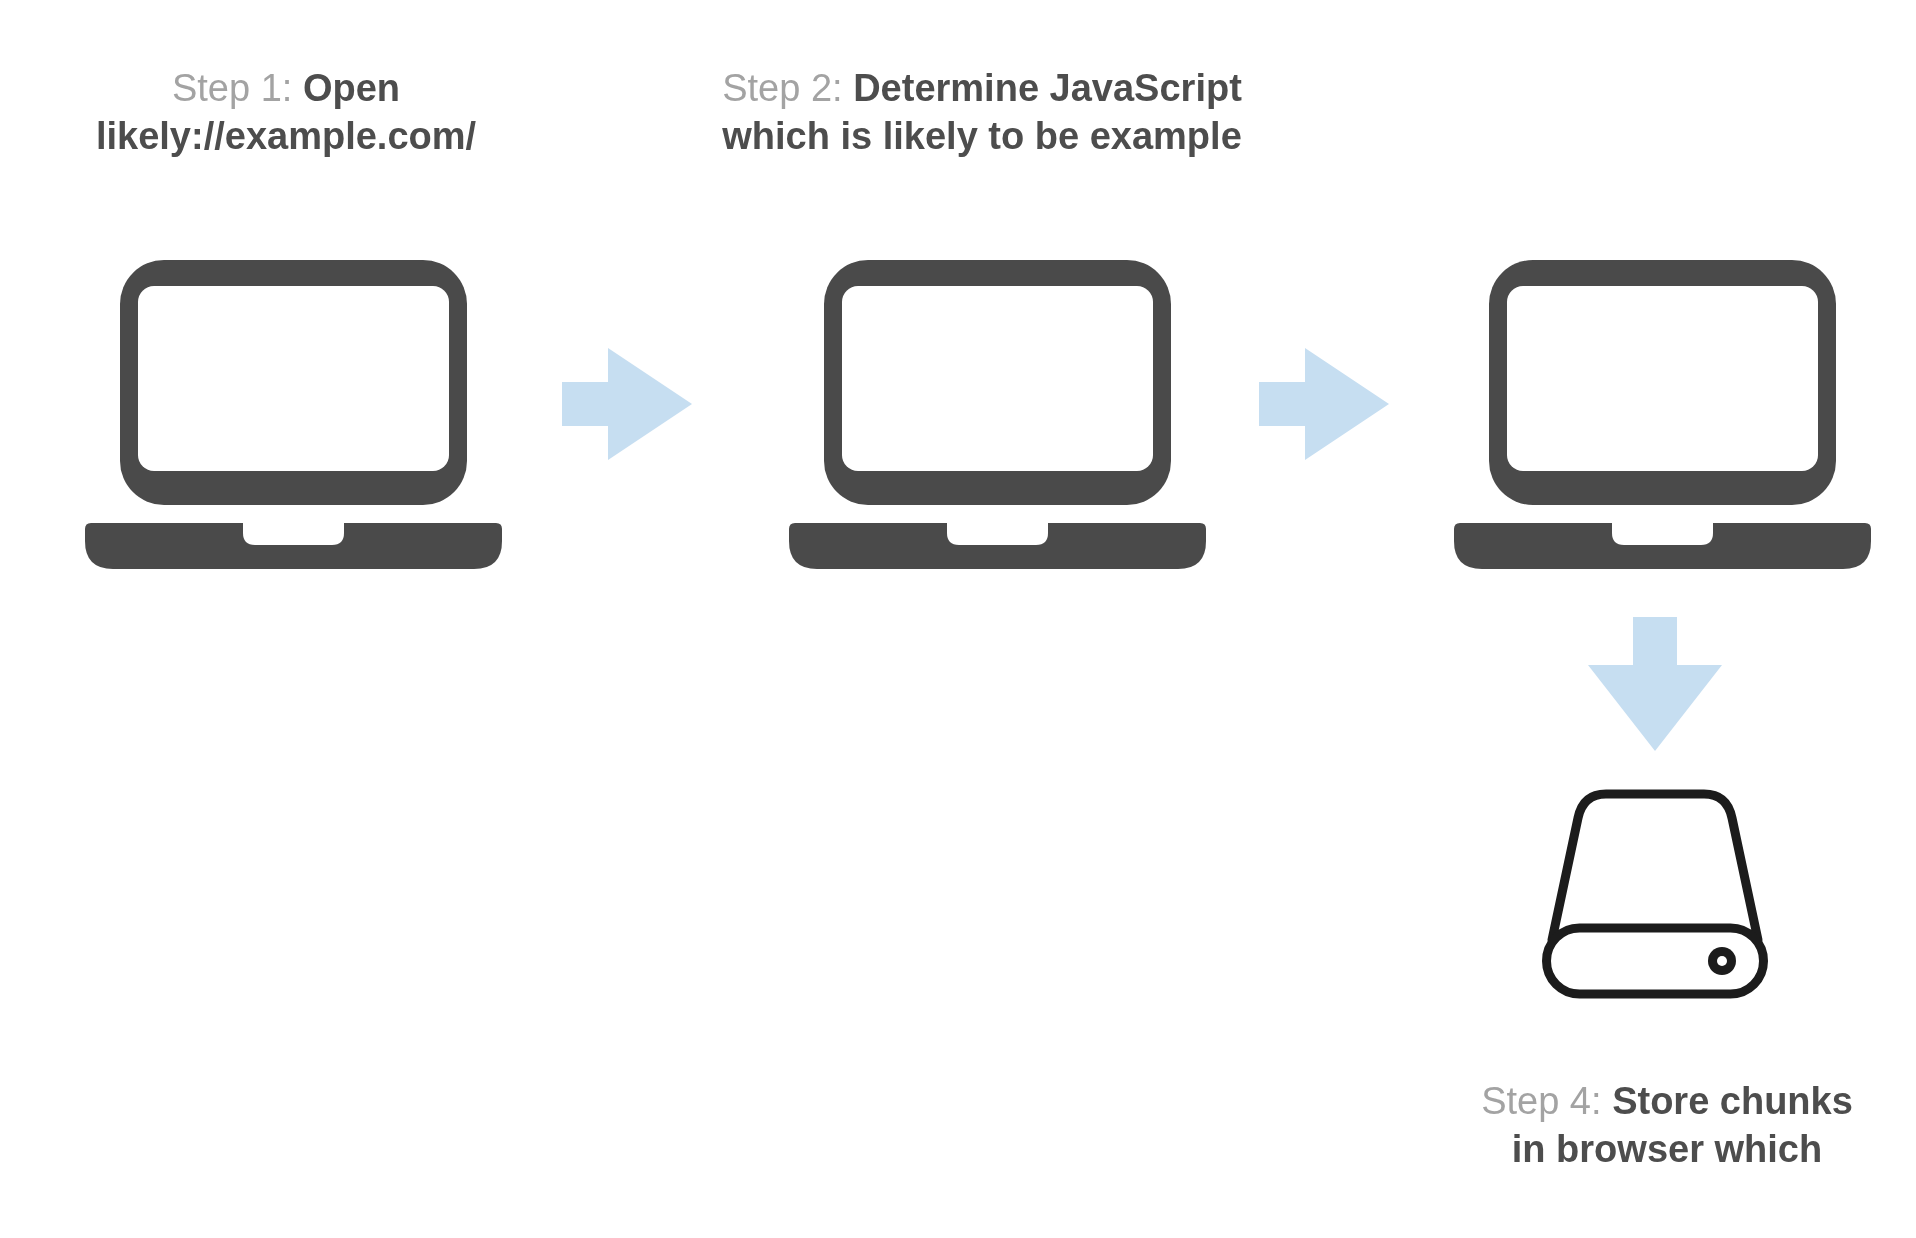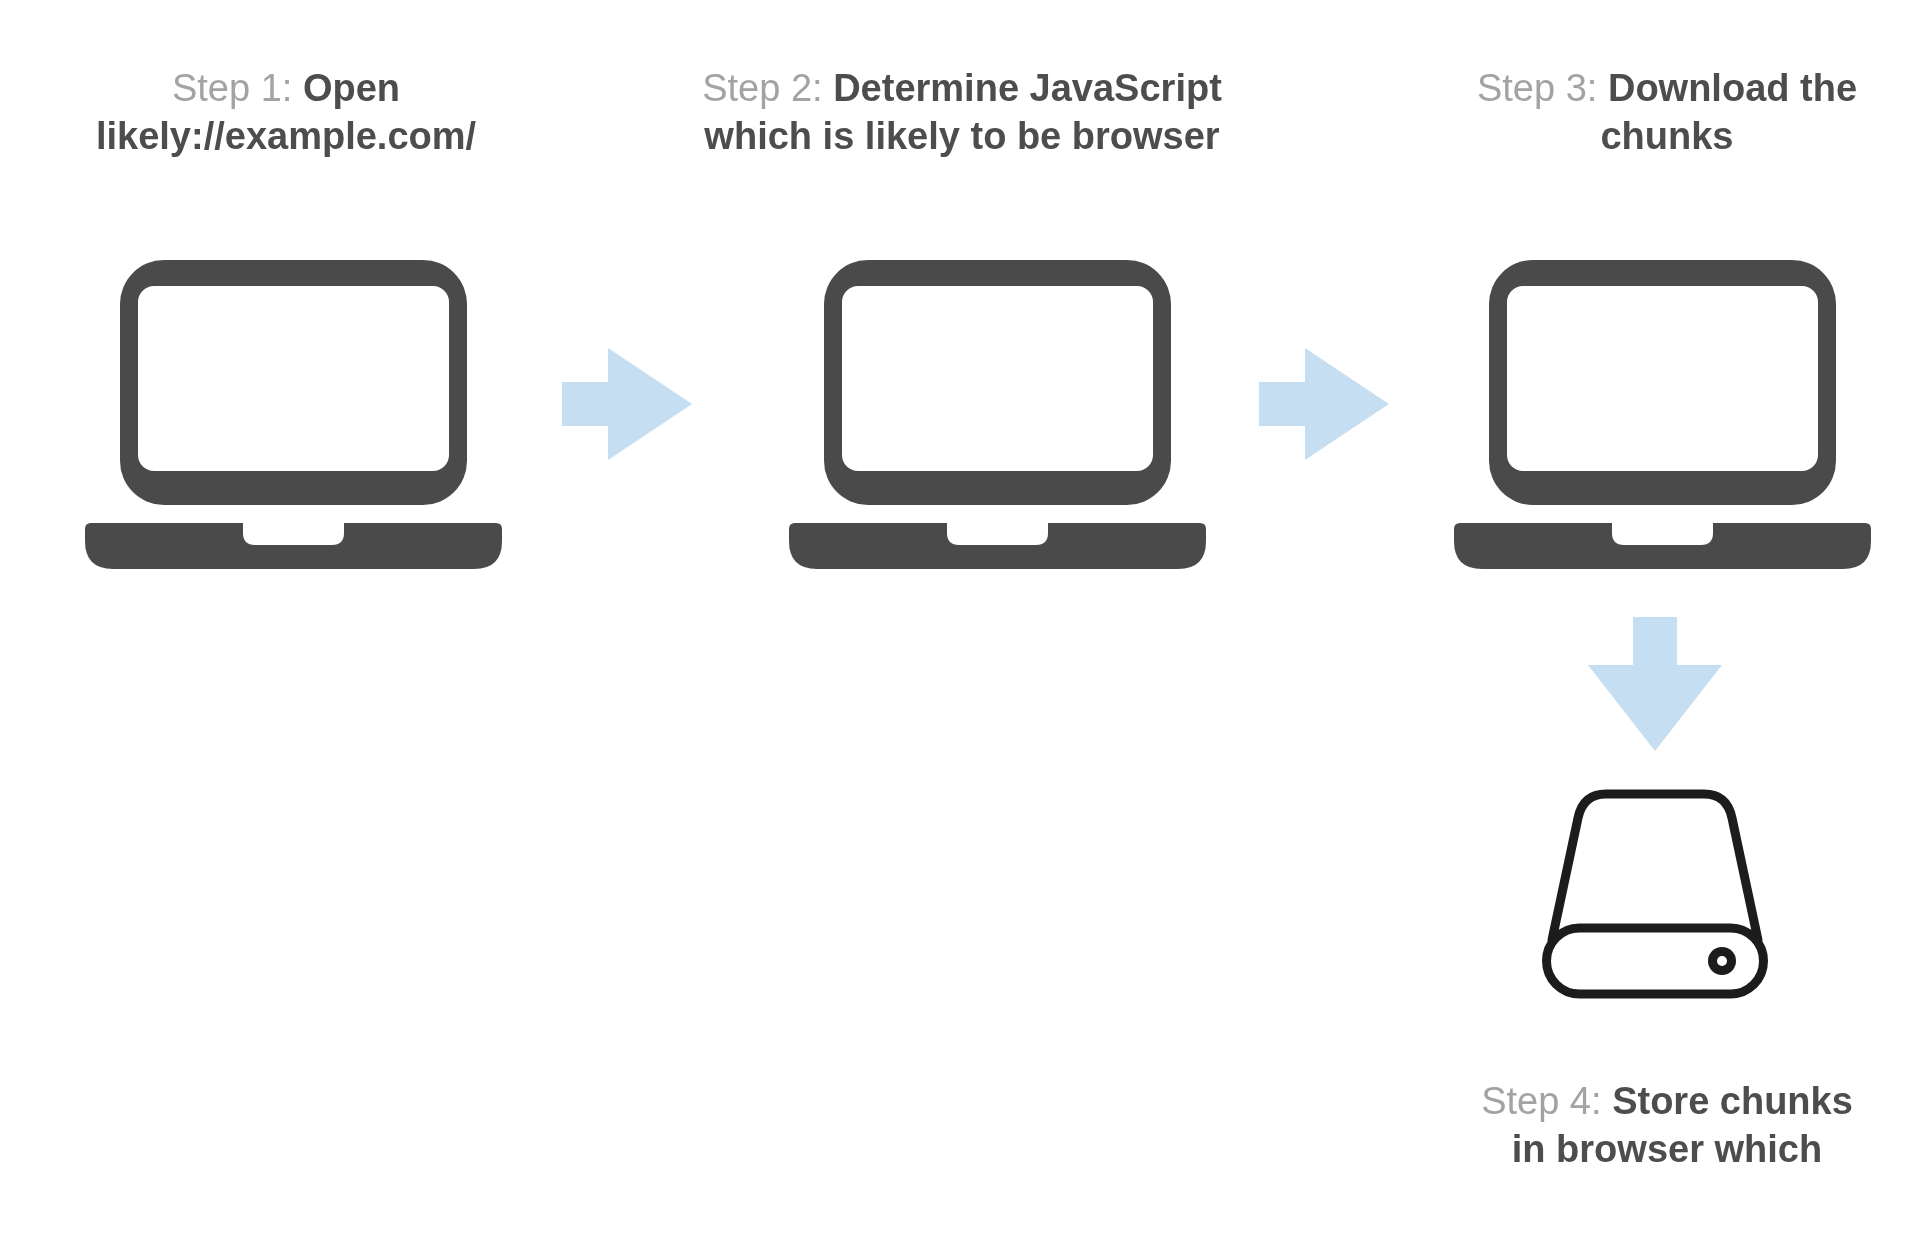--- a/index.html
+++ b/index.html
@@ -42,29 +42,25 @@
 </head>
 <body>
 
 <div class="canvas">
 
   <div class="step-label" style="left:36px; top:64px; width:500px;">
     <div class="line"><span class="prefix">Step 1:</span> <span class="bold">Open</span></div>
     <div class="line bold">likely://example.com/</div>
   </div>
 
-  <div class="step-label" style="left:662px; top:64px; width:600px;">
+  <div class="step-label" style="left:682px; top:64px; width:600px;">
     <div class="line"><span class="prefix">Step 2:</span> <span class="bold">Determine JavaScript</span></div>
-    <div class="line bold">which is likely to be browser</div>
+    <div class="line bold">which is likely to be example</div>
   </div>
 
-  <div class="step-label" style="left:1417px; top:64px; width:500px;">
-    <div class="line"><span class="prefix">Step 3:</span> <span class="bold">Download the</span></div>
-    <div class="line bold">chunks</div>
-  </div>
 
   <div class="icon-abs laptop-icon" style="left:85px; top:260px;">
     <svg width="417" height="310" viewBox="0 0 417 310">
       <rect x="35" y="0" width="347" height="245" rx="44" fill="var(--laptop-gray)"></rect>
       <rect x="53" y="26" width="311" height="185" rx="16" fill="var(--background)"></rect>
       <path d="M 6 263 L 411 263 Q 417 263 417 269 L 417 281 Q 417 309 389 309 L 28 309 Q 0 309 0 281 L 0 269 Q 0 263 6 263 Z" fill="var(--laptop-gray)"></path>
       <path d="M 158 263 L 259 263 L 259 273 Q 259 285 247 285 L 170 285 Q 158 285 158 273 Z" fill="var(--background)"></path>
     </svg>
   </div>
 

